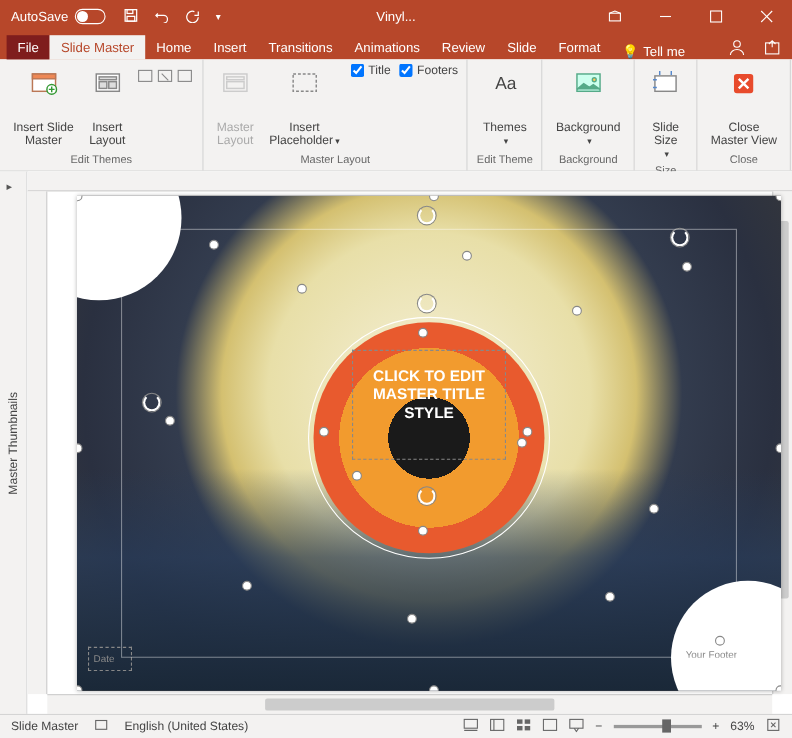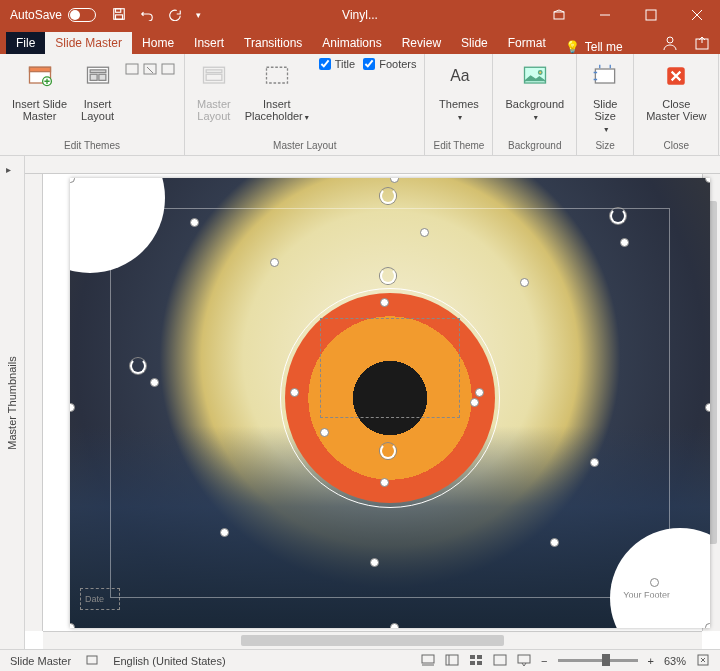--- a/index.html
+++ b/index.html
@@ -9,29 +9,29 @@
 .toggle{width:28px;height:14px;border:1px solid #fff;border-radius:7px;position:relative}
 .toggle::after{content:"";position:absolute;width:10px;height:10px;border-radius:50%;background:#fff;top:1px;left:1px}
 .qat{display:flex;gap:14px;margin-left:6px;align-items:center}
 .qat svg{width:14px;height:14px}
 .title-text{position:absolute;left:50%;transform:translateX(-50%);font-size:12px}
 .winctrl{margin-left:auto;display:flex}
 .winctrl div{width:46px;height:30px;display:flex;align-items:center;justify-content:center}
 .winctrl svg{width:12px;height:12px}
 .tabs{height:24px;background:#B7472A;display:flex;align-items:flex-end;color:#fff;font-size:12px}
 .tab{padding:4px 10px;cursor:pointer}
-.tab.file{background:#0f172a;margin-left:6px}
+.tab.file{background:#7f1d1d;margin-left:6px}
 .tab.active{background:#F3F2F1;color:#B7472A}
 .tellme{margin-left:10px;display:flex;align-items:center;gap:4px;font-size:12px;color:#fff}
 .acct{margin-left:auto;display:flex;align-items:center;padding-right:10px;gap:16px}
 .ribbon{height:102px;background:#F3F2F1;border-bottom:1px solid #D4D4D4;display:flex;font-size:11px;color:#444}
 .group{border-right:1px solid #D4D4D4;padding:4px 8px;display:flex;flex-direction:column;justify-content:space-between;align-items:center}
 .grouplabel{font-size:10px;color:#666;text-align:center;margin-top:2px}
 .gbody{display:flex;gap:6px;align-items:flex-start;flex:1}
-.bigbtn{display:flex;flex-direction:column;align-items:center;gap:6px;padding:2px 4px;text-align:center;line-height:1.1}
+.bigbtn{display:flex;flex-direction:column;align-items:center;gap:18px;padding:2px 4px;text-align:center;line-height:1.1}
 .bigbtn.disabled{color:#aaa}
 .ico{width:32px;height:32px;display:flex;align-items:center;justify-content:center}
 .ico svg{width:28px;height:28px}
 .sm{display:flex;flex-direction:row;gap:2px;font-size:11px}
 .chk{display:flex;align-items:center;gap:4px}
 .chk input{width:12px;height:12px}
 .editor{position:absolute;top:156px;left:0;right:0;bottom:22px;display:flex;background:#fff}
 .thumbpane{width:25px;background:#F3F2F1;border-right:1px solid #D4D4D4;position:relative}
 .thumbpane .vtext{position:absolute;top:50%;left:50%;transform:translate(-50%,-50%) rotate(-90deg);white-space:nowrap;font-size:11px;color:#444}
 .thumbtoggle{position:absolute;top:8px;left:6px;font-size:10px;color:#555}
@@ -293,20 +293,21 @@
     <div class="scrollh">
         <div class="thumb"></div>
       </div>
 
     <div class="slide">
       <div class="vinyl-bg"></div>
       <div class="crowd"></div>
       <div class="corner tl"></div>
       <div class="corner br"></div>
       <div class="ring r1"></div>
+      <div class="mastertext">CLICK TO EDIT MASTER TITLE STYLE</div>
       <div class="selbox" style="left:10px;bottom:18px;width:40px;height:22px">
           <span class="footlabel" style="left:4px;top:5px">Date</span>
         </div>
       <div class="footlabel" style="right:40px;bottom:28px">Your Footer</div>
 
       <div class="handle" style="left:-4px;top:-4px"></div>
       <div class="handle" style="right:-4px;top:-4px"></div>
       <div class="handle" style="left:-4px;bottom:-4px"></div>
       <div class="handle" style="right:-4px;bottom:-4px"></div>
       <div class="handle" style="left:50%;top:-4px"></div>

